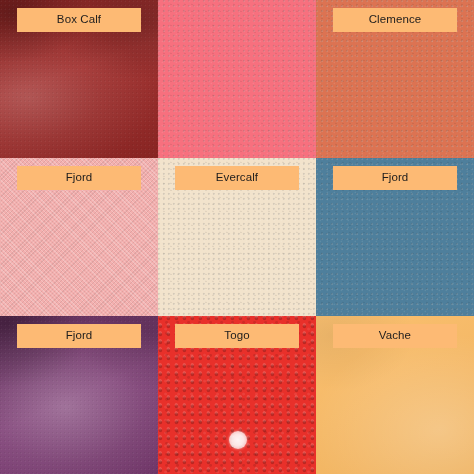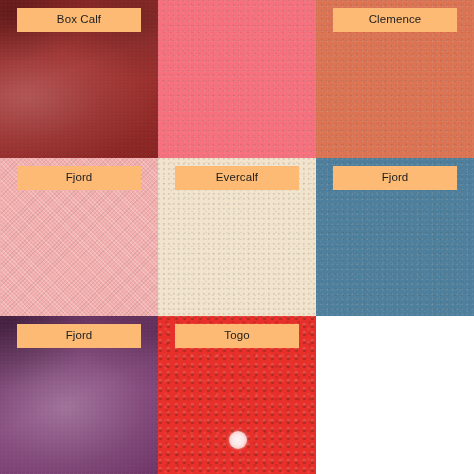--- a/index.html
+++ b/index.html
@@ -203,16 +203,23 @@
   </div>
 
   <div class="swatch-cell">
     <div class="swatch-base" style="background: rgb(232, 48, 42);"></div>
     <div class="swatch-texture tex-coarse"></div>
     <div class="swatch-label">
       <span class="swatch-label-text">Togo</span>
     </div>
   </div>
 
+  <div class="swatch-cell">
+    <div class="swatch-base" style="background: rgb(251, 186, 97);"></div>
+    <div class="swatch-texture tex-gloss-vache"></div>
+    <div class="swatch-label">
+      <span class="swatch-label-text">Vache</span>
+    </div>
+  </div>
 
   <div id="touch-indicator" style="width: 18px; height: 18px; left: 229px; top: 431px;"></div>
 
 </div>
 
 </body></html>

